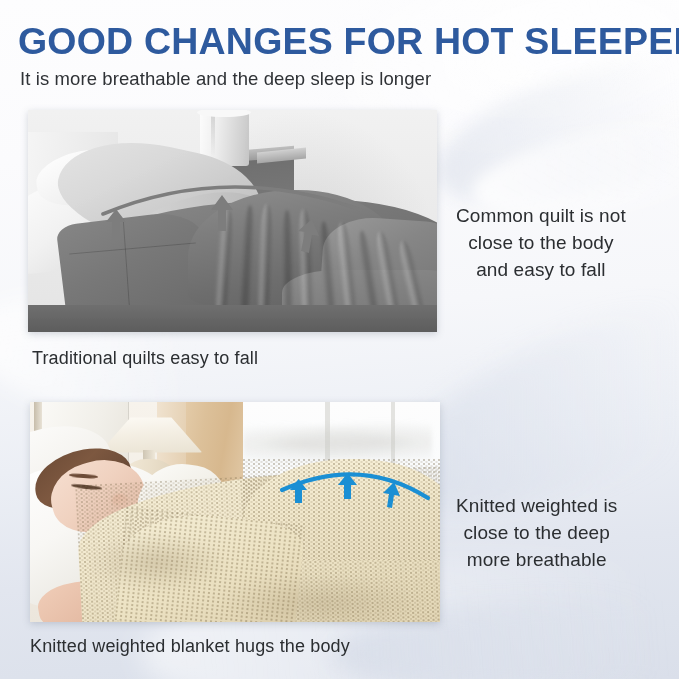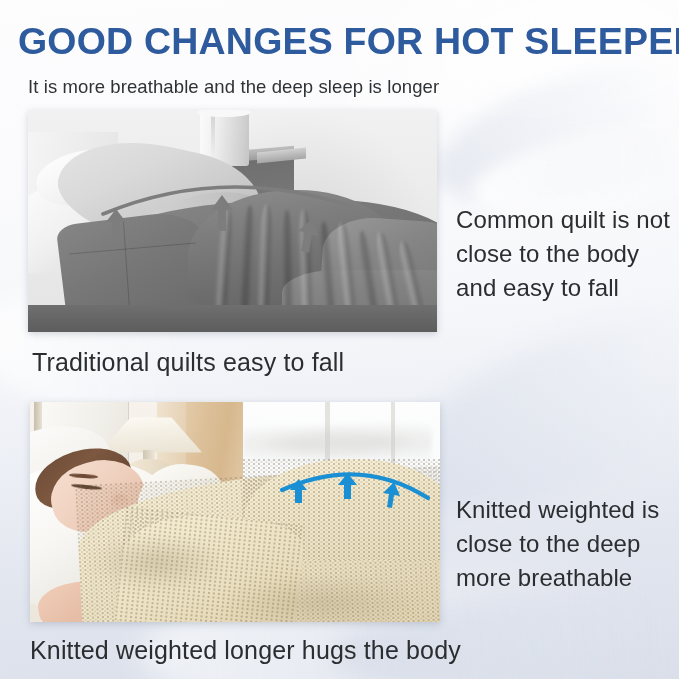--- a/index.html
+++ b/index.html
@@ -92,21 +92,21 @@
     margin: 0;
     padding-left: 18px;
     font-size: 37.5px;
     font-weight: bold;
     letter-spacing: 0.2px;
     line-height: 1.05;
     color: #2E5A9E;
     white-space: nowrap;
   }
   #subtitle {
-    margin: 8px;
+    margin: 0;
     padding-left: 20px;
     padding-top: 7px;
     font-size: 18.5px;
     font-weight: normal;
     color: #2f3236;
     letter-spacing: 0.1px;
     white-space: nowrap;
   }
 
   
@@ -407,33 +407,34 @@
   
   .overlay-svg {
     position: absolute; inset: 0;
     width: 100%; height: 100%;
     pointer-events: none;
   }
 
   
   .side-caption {
     position: absolute;
-    font-size: 24px;
+    font-size: 19px;
     line-height: 1.42;
     color: #2b2e31;
     letter-spacing: 0.1px;
     white-space: pre-line;
+    text-align: center;
   }
   #caption-traditional-side { left: 456px; top: 203px; }
   #caption-knitted-side     { left: 456px; top: 493px; }
 
   
   .bottom-caption {
     position: absolute;
-    font-size: 25px;
+    font-size: 18px;
     color: #2b2e31;
     letter-spacing: 0.15px;
     white-space: nowrap;
     text-align: center;
   }
   #caption-traditional-bottom { left: 32px; top: 348px; }
   #caption-knitted-bottom     { left: 30px; top: 636px; }
 </style>
 </head>
 <body>
@@ -563,15 +564,15 @@
           <path d="M 357 105 L 359 92 L 353 91 L 364 80 L 370 94 L 364 93 L 362 106 Z"></path>
         </g>
       </svg>
     </div>
   </div>
 
   <div id="caption-knitted-side" class="side-caption">Knitted weighted is
 close to the deep
 more breathable</div>
 
-  <div id="caption-knitted-bottom" class="bottom-caption">Knitted weighted longer hugs the body</div>
+  <div id="caption-knitted-bottom" class="bottom-caption">Knitted weighted blanket hugs the body</div>
 
 </div>
 
 </body></html>

